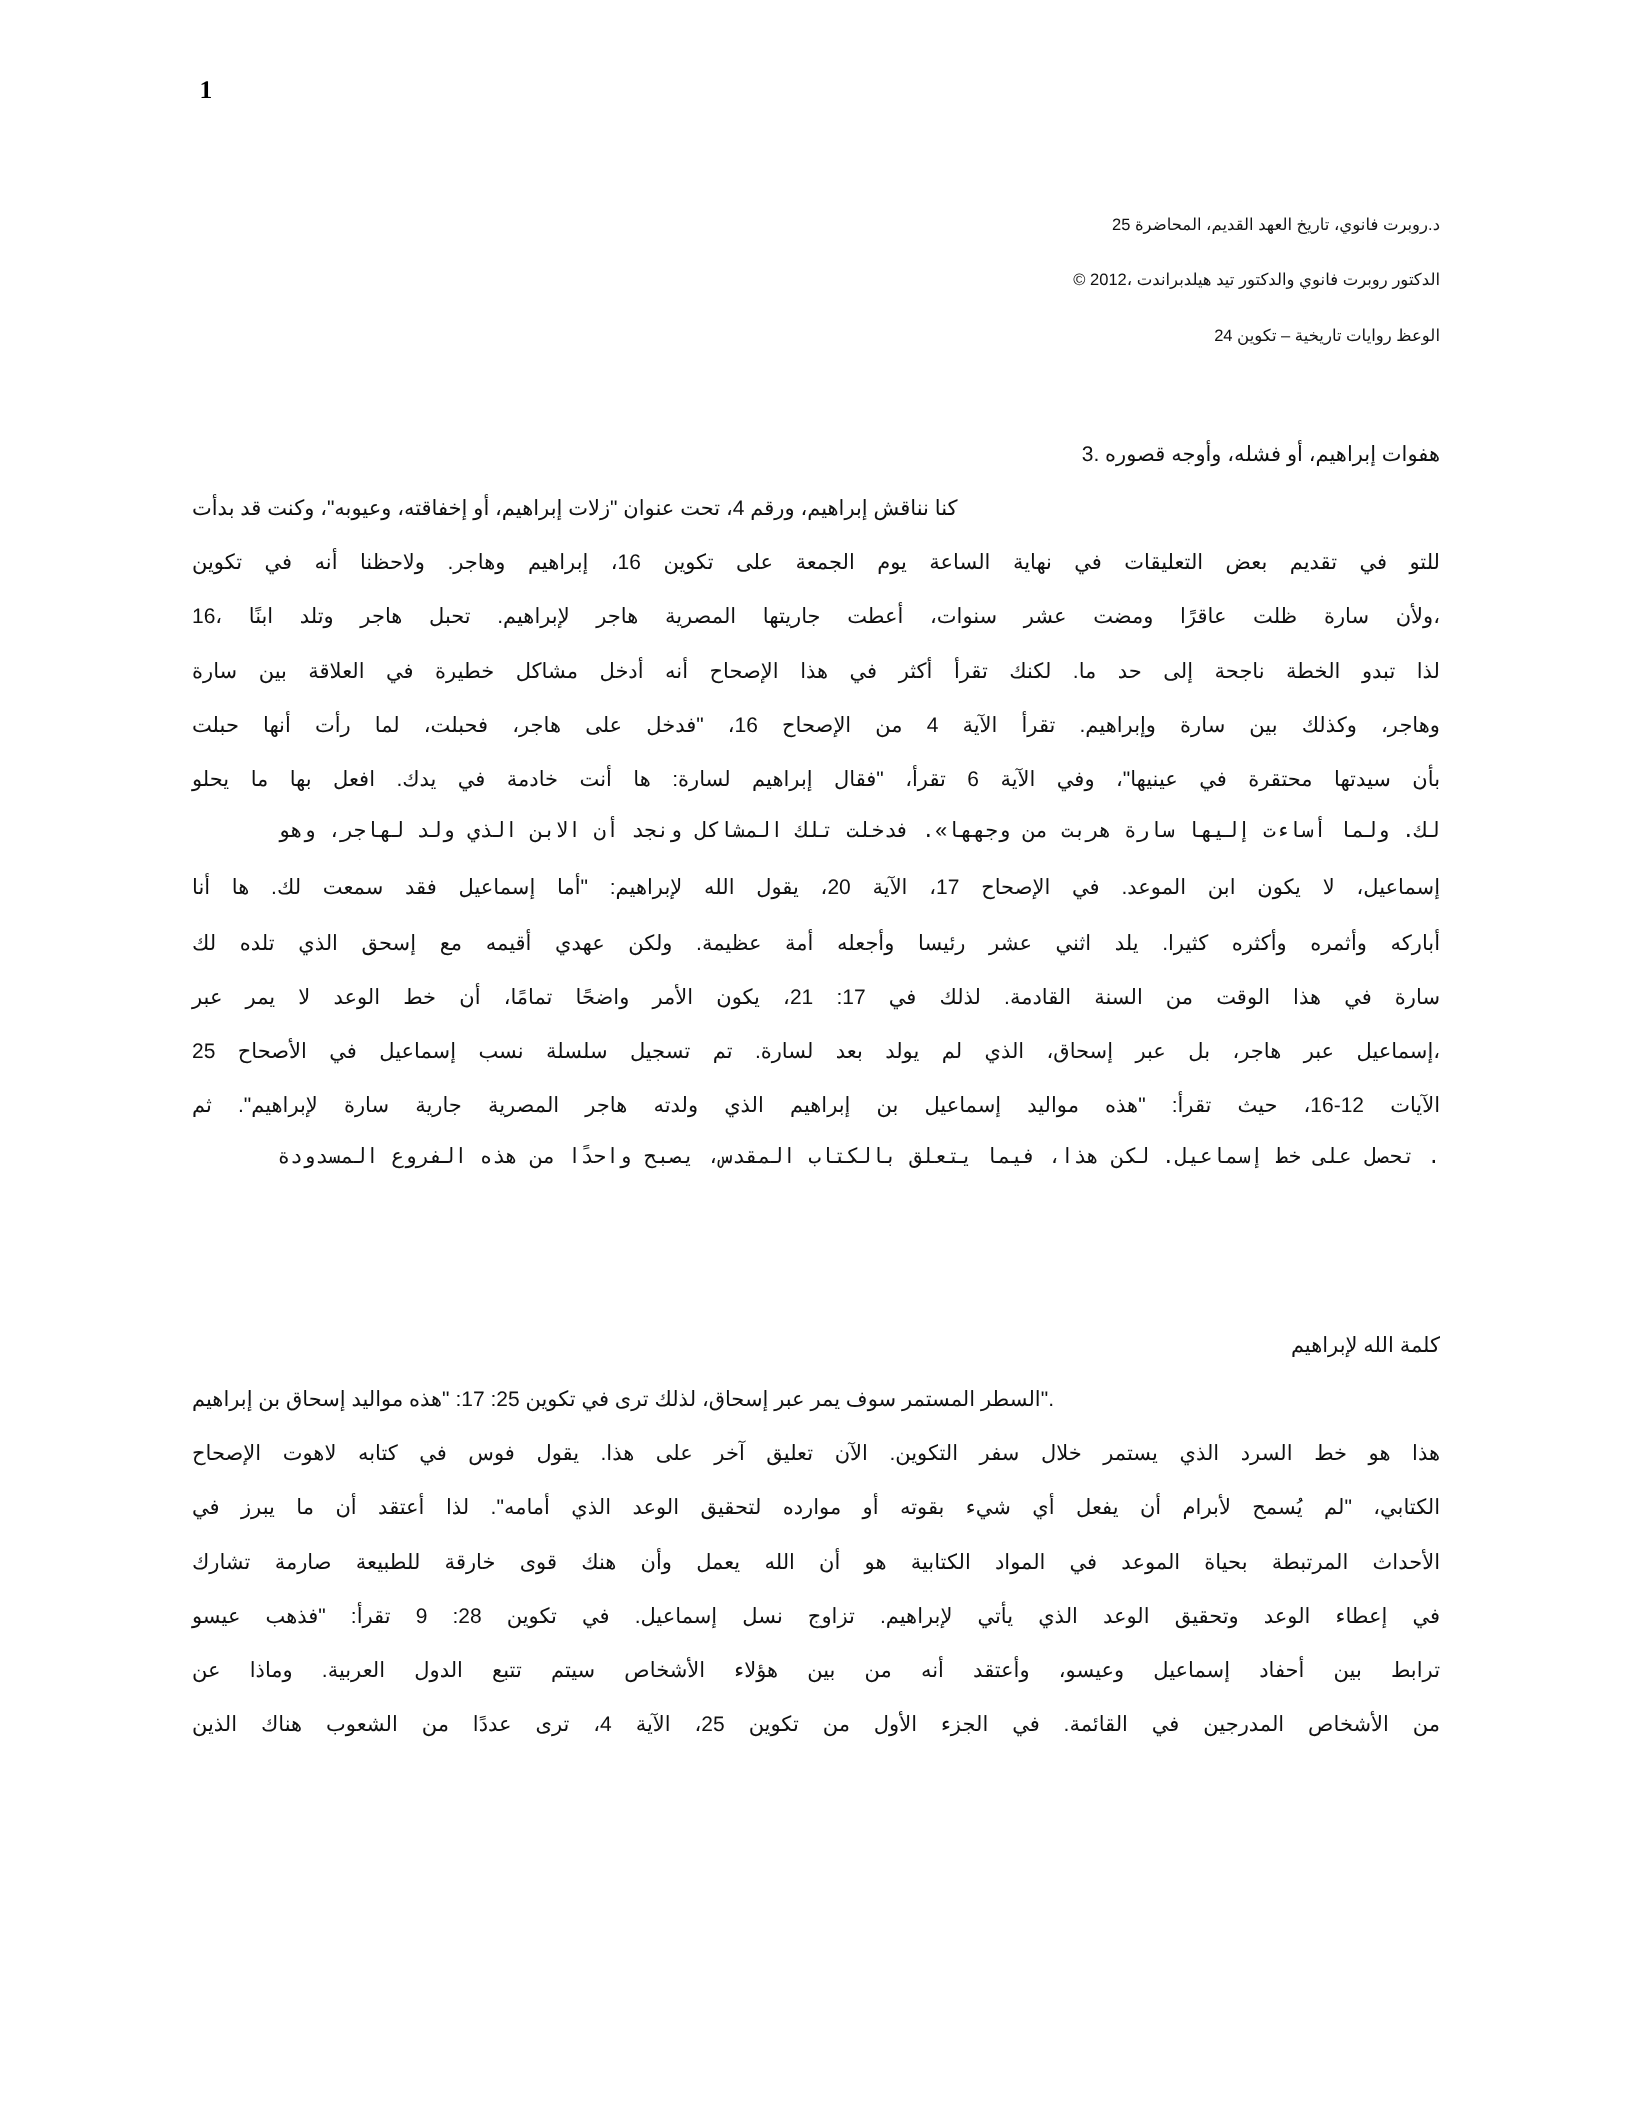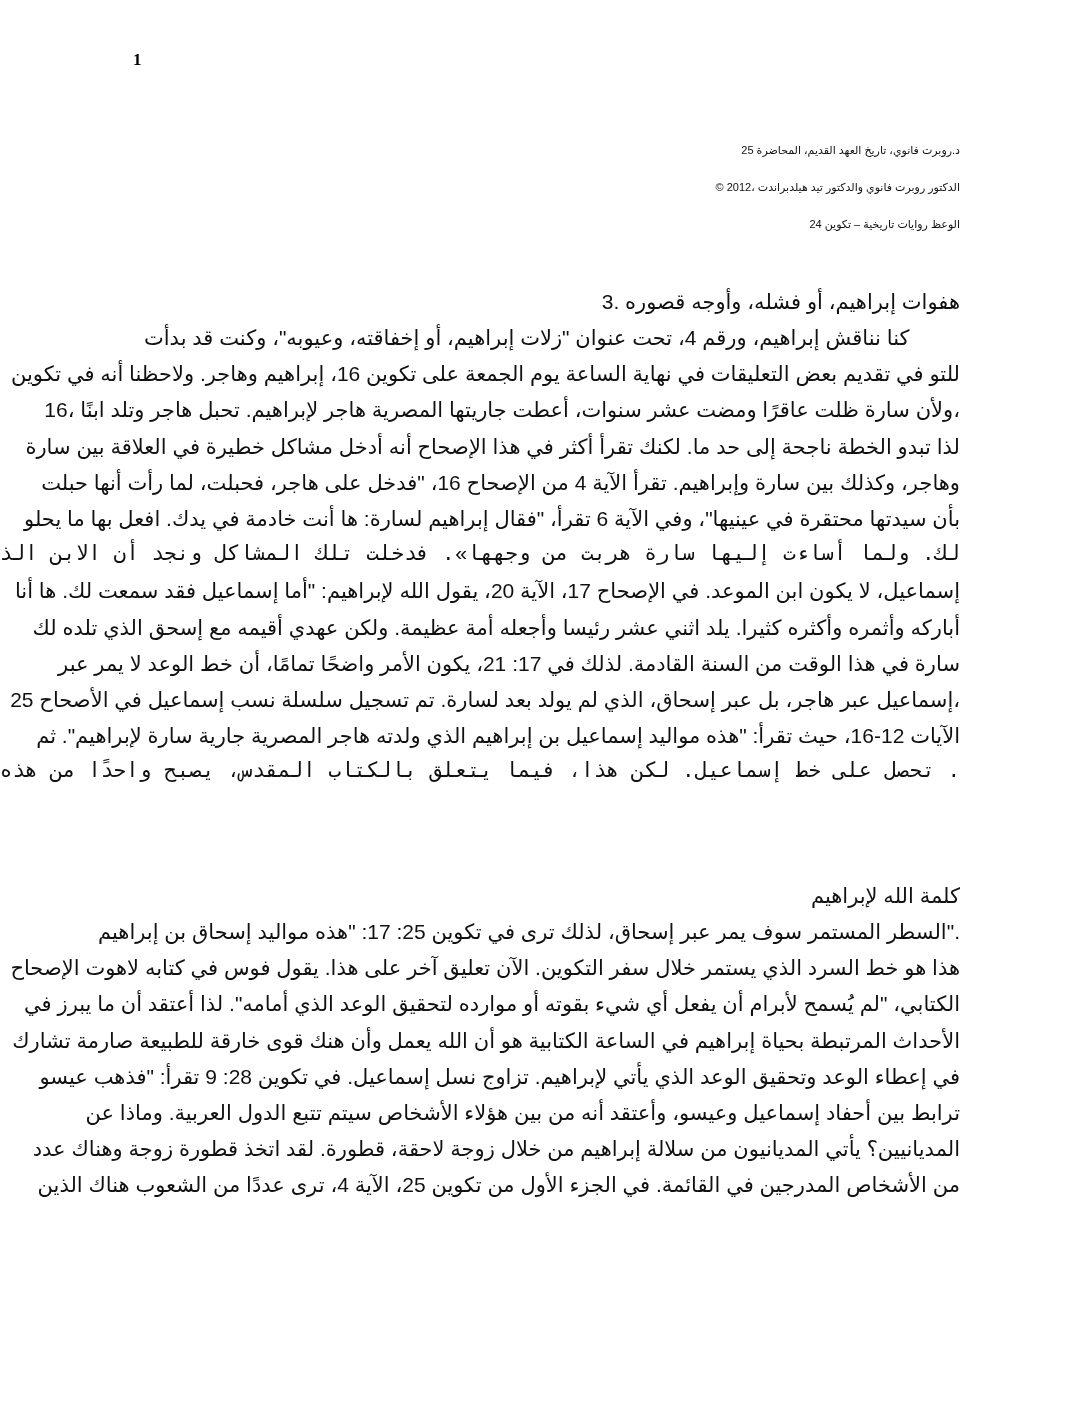--- a/index.html
+++ b/index.html
@@ -32,25 +32,25 @@
       text-align: right;
       font-size: 11px;
       line-height: 37px;
     }
     .header-line {
       display: block;
       white-space: nowrap;
     }
     .section {
       position: absolute;
-      left: 144px;
+      left: 128px;
       right: 128px;
       direction: rtl;
       text-align: right;
-      font-size: 21px;
+      font-size: 14px;
     }
     .section-title {
       display: block;
       white-space: nowrap;
       line-height: 36px;
     }
     .para-line {
       display: block;
       white-space: nowrap;
       line-height: 36.2px;
@@ -98,19 +98,18 @@
     <span class="para-line last">. تحصل على خط إسماعيل. لكن هذا، فيما يتعلق بالكتاب المقدس، يصبح واحدًا من هذه الفروع المسدودة</span>
   </div>
 </div>
 
 <div class="section" id="section-2">
   <span class="section-title">كلمة الله لإبراهيم</span>
   <div>
     <span class="para-line first" style="text-align-last:left;">."السطر المستمر سوف يمر عبر إسحاق، لذلك ترى في تكوين 25: 17: "هذه مواليد إسحاق بن إبراهيم</span>
     <span class="para-line">هذا هو خط السرد الذي يستمر خلال سفر التكوين. الآن تعليق آخر على هذا. يقول فوس في كتابه لاهوت الإصحاح</span>
     <span class="para-line">الكتابي، "لم يُسمح لأبرام أن يفعل أي شيء بقوته أو موارده لتحقيق الوعد الذي أمامه". لذا أعتقد أن ما يبرز في</span>
-    <span class="para-line">الأحداث المرتبطة بحياة إبراهيم في الساعة الكتابية هو أن الله يعمل وأن هنك قوى خارقة للطبيعة صارمة تشارك</span>
+    <span class="para-line">الأحداث المرتبطة بحياة الموعد في المواد الكتابية هو أن الله يعمل وأن هنك قوى خارقة للطبيعة صارمة تشارك</span>
     <span class="para-line">في إعطاء الوعد وتحقيق الوعد الذي يأتي لإبراهيم. تزاوج نسل إسماعيل. في تكوين 28: 9 تقرأ: "فذهب عيسو</span>
     <span class="para-line">ترابط بين أحفاد إسماعيل وعيسو، وأعتقد أنه من بين هؤلاء الأشخاص سيتم تتبع الدول العربية. وماذا عن</span>
-    <span class="para-line">المديانيين؟ يأتي المديانيون من سلالة إبراهيم من خلال زوجة لاحقة، قطورة. لقد اتخذ قطورة زوجة وهناك عدد</span>
     <span class="para-line">من الأشخاص المدرجين في القائمة. في الجزء الأول من تكوين 25، الآية 4، ترى عددًا من الشعوب هناك الذين</span>
   </div>
 </div>
 
 </body></html>

